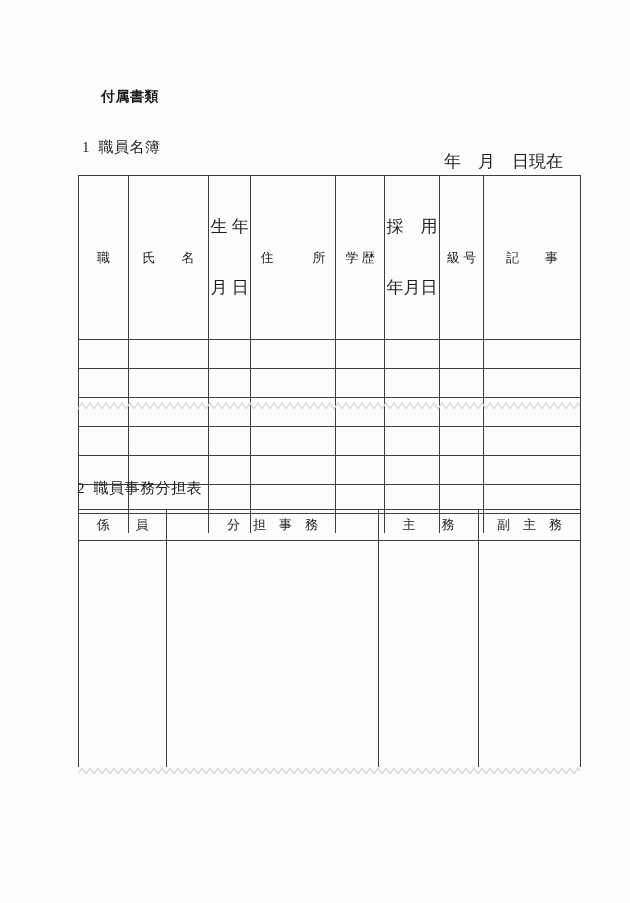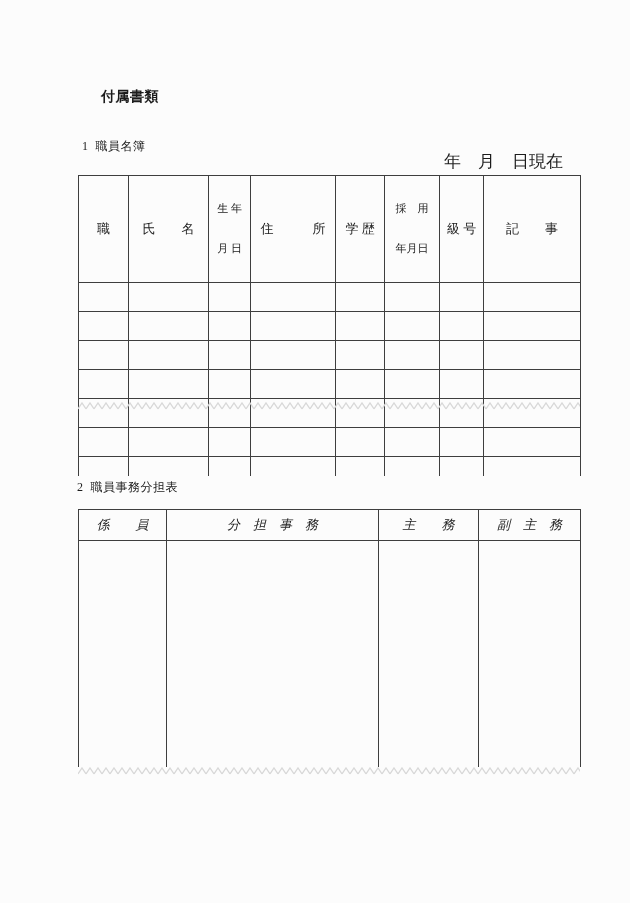--- a/index.html
+++ b/index.html
@@ -11,45 +11,45 @@
     position: relative;
     overflow: hidden;
   }
   .abs { position: absolute; }
   .doc-title {
     left: 76px; top: 88px;
     font-size: 14px; font-weight: bold; letter-spacing: 0.5px;
     white-space: pre;
     margin-left: 25px;
   }
-  .sec-heading { font-size: 12px; white-space: pre; letter-spacing: 0.5px; }
+  .sec-heading { font-size: 15px; white-space: pre; letter-spacing: 0.5px; }
   .sec1-heading { left: 82px; top: 138px; }
   .sec2-heading { left: 77px; top: 479px; }
   .asof-label { left: 444px; top: 150px; font-size: 17px; white-space: pre; }
 
   table { border-collapse: collapse; table-layout: fixed; }
   th, td {
     border: 1px solid #3e3e3e;
     padding: 0;
     text-align: center;
     vertical-align: middle;
     font-weight: normal;
     font-size: 13px;
     white-space: pre;
     overflow: hidden;
   }
   .roster-table { left: 78px; top: 175px; }
   .roster-table th { height: 32px; }
   .roster-table td { height: 28px; }
   .roster-table tr.torn-row td { height: 19px; border-bottom: none; }
-  .two-line { font-size: 11px; line-height: 1.2; text-align: center; }
+  .two-line { font-size: 17px; line-height: 1.2; text-align: center; }
   .two-line div { white-space: pre; }
 
   .duty-table { left: 78px; top: 509px; }
-  .duty-table th { height: 30px; font-style: italic; }
+  .duty-table th { height: 30px; }
   .duty-table td.tall-cell { height: 226px; border-bottom: none; }
 
   .torn-edge { position: absolute; display: block; }
   .torn-edge-1 { left: 78px; top: 402px; }
   .torn-edge-2 { left: 78px; top: 767px; }
 </style>
 </head>
 <body>
 
 <div class="abs doc-title">付属書類</div>

